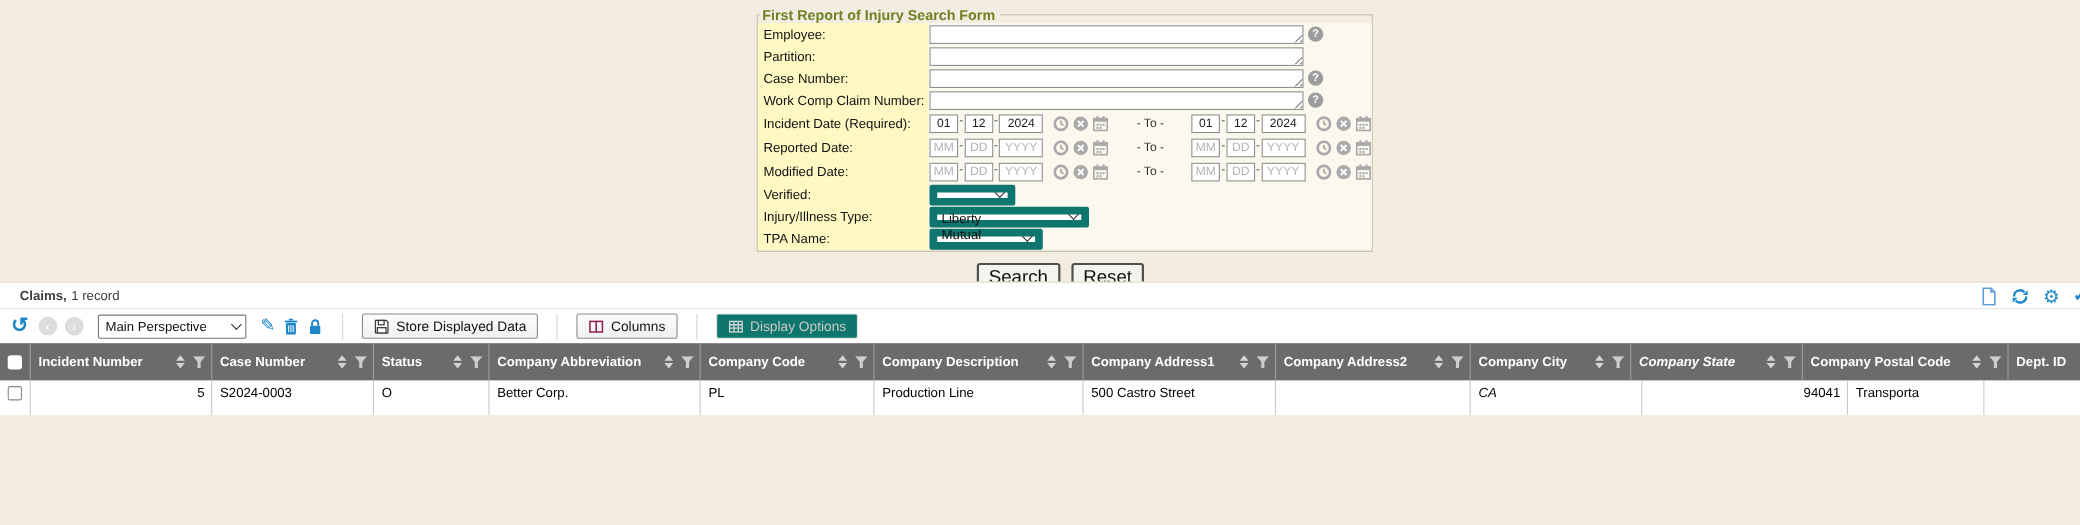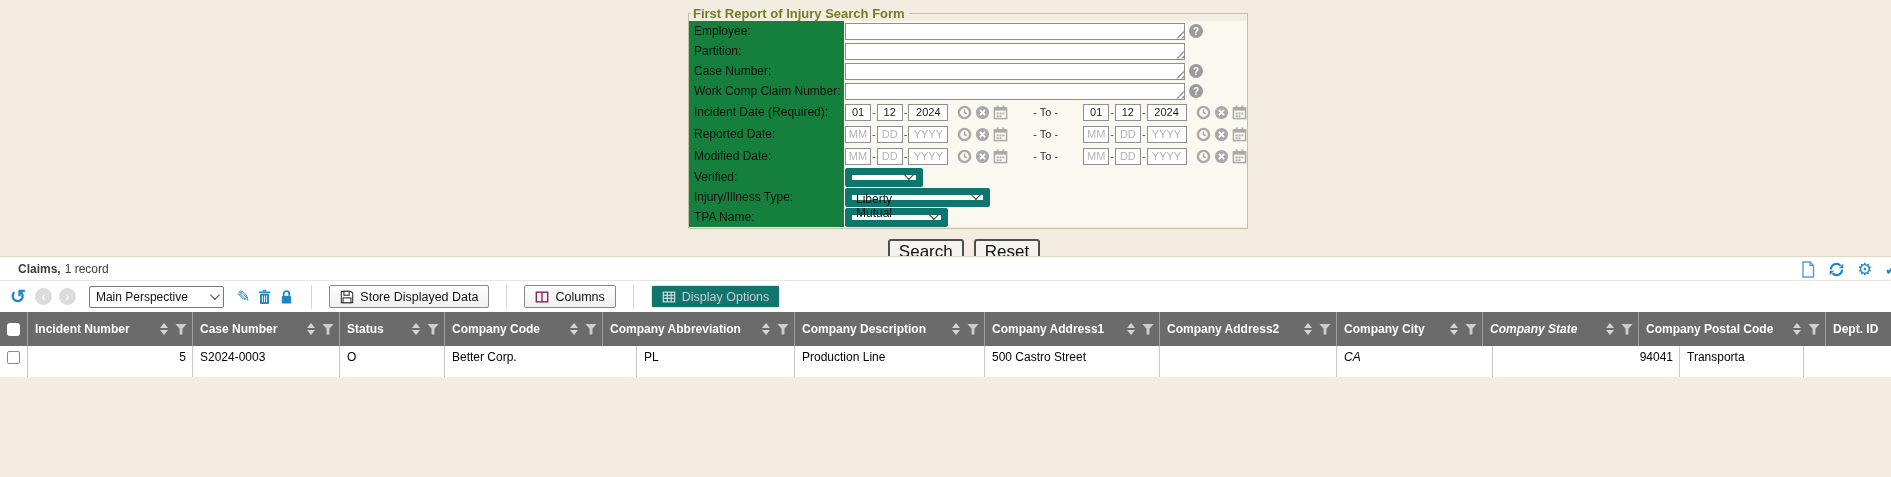--- a/index.html
+++ b/index.html
@@ -5,29 +5,29 @@
   * { box-sizing: border-box; margin: 0; padding: 0; }
   html,body { width:1891px; height:477px; }
   body { font-family:"Liberation Sans", sans-serif; background:#F2EDE0; }
   .page { position:relative; width:1891px; height:377px; overflow:hidden; background:#F2EDE0; }
 
   
   fieldset.sform { position:absolute; left:688px; top:6px; width:552px; border:1px solid #C7C0A9; padding:0 0 1px 0; background:transparent; }
   legend.ftitle { font-weight:700; font-size:13px; color:#6F7F23; margin-left:2px; padding:0 4px 0 2px; }
   .frow { display:flex; align-items:center; height:20px; }
   .frow.date { height:22px; }
-  .flabel { width:155px; align-self:stretch; background:#15803d; display:flex; align-items:center; padding-left:5px; font-size:12px; color:#111;text-align:center; }
+  .flabel { width:155px; align-self:stretch; background:#fef9c3; display:flex; align-items:center; padding-left:5px; font-size:12px; color:#111;text-align:center; }
   .ffield { flex:1; align-self:stretch; background:#FBF9EF; display:flex; align-items:center; padding-left:1px; gap:4px; }
   .ftext { position:relative; width:340px; height:17px; border:1px solid #8F8F8F; background:#fff; }
   .grip { position:absolute; right:0; bottom:0; width:8px; height:8px;
           clip-path:polygon(100% 0,100% 100%,0 100%);
           background:repeating-linear-gradient(135deg,#ffffff 0 2px,#9a9a9a 2px 3.5px); }
   .help { width:14px; height:14px; border-radius:50%; background:#9C9C9C; color:#fff; font-size:10px; font-weight:700;
           display:flex; align-items:center; justify-content:center; flex:0 0 auto; }
-  .dgroup { display:flex; align-items:center; }
+  .dgroup { display:flex; }
   .dbox { width:26px; height:17px; border:1px solid #8F8F8F; background:#fff; font-size:11px; color:#1a1a1a;
           display:flex; align-items:center; justify-content:center; }
   .dbox.y { width:40px; }
   .frow.ph .dbox { color:#B3B3B3; }
   .dash { font-size:11px; color:#555; margin:0 1px; }
   .dicons { display:flex; align-items:center; gap:3px; margin-left:5px; }
   .dicons svg { display:block; }
   .tolabel { font-size:11px; color:#333; margin:0 21px; white-space:nowrap; }
   .fselect { height:19px; border:7px solid #0f766e; border-radius:2px; background:#fff; display:flex;
              align-items:flex-end; justify-content:space-between; padding:0 5px 0 4px; font-size:12px; color:#111; }
@@ -450,30 +450,30 @@
           <span class="funnel"></span>
         </div>
       <div class="hcell c2">
           <span class="hlabel">Status</span>
           <span class="sort">
             <i class="tu"></i>
             <i class="td"></i>
           </span>
           <span class="funnel"></span>
         </div>
+      <div class="hcell c3">
+          <span class="hlabel">Company Abbreviation</span>
+          <span class="sort">
+            <i class="tu"></i>
+            <i class="td"></i>
+          </span>
+          <span class="funnel"></span>
+        </div>
       <div class="hcell c4">
           <span class="hlabel">Company Code</span>
-          <span class="sort">
-            <i class="tu"></i>
-            <i class="td"></i>
-          </span>
-          <span class="funnel"></span>
-        </div>
-      <div class="hcell c3">
-          <span class="hlabel">Company Abbreviation</span>
           <span class="sort">
             <i class="tu"></i>
             <i class="td"></i>
           </span>
           <span class="funnel"></span>
         </div>
       <div class="hcell c5">
           <span class="hlabel">Company Description</span>
           <span class="sort">
             <i class="tu"></i>

